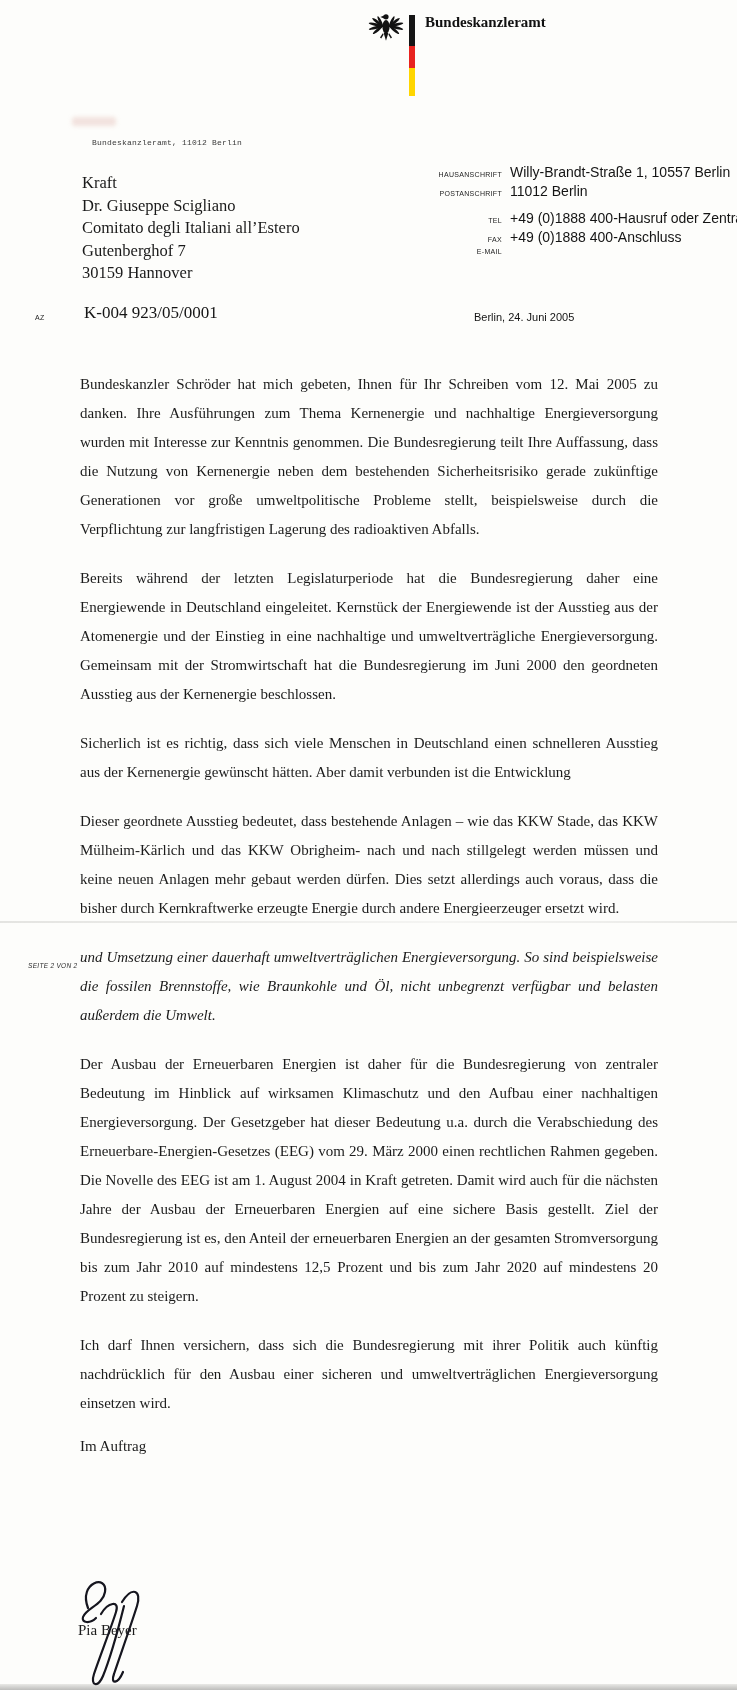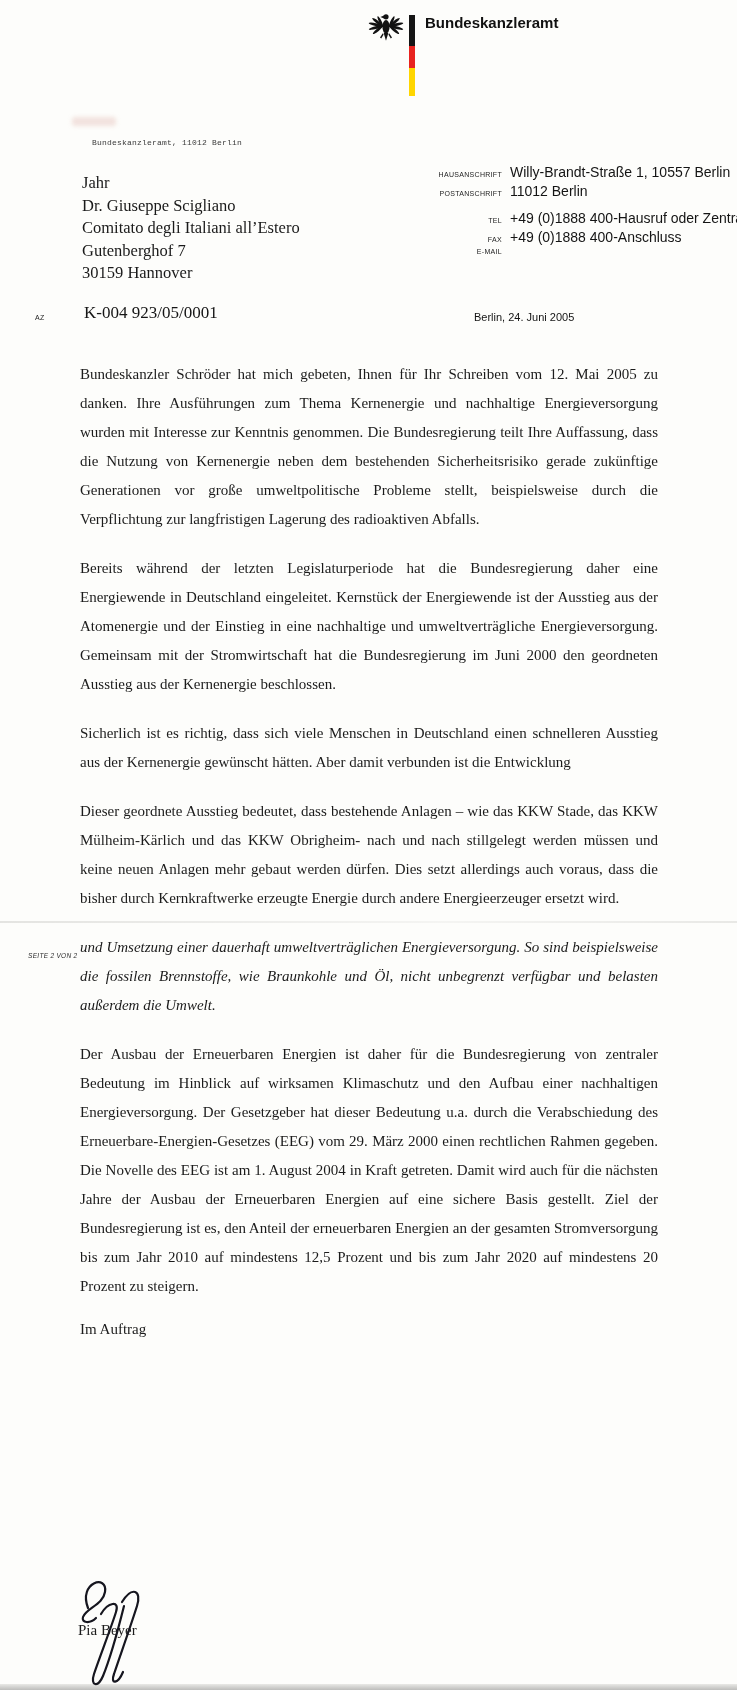--- a/index.html
+++ b/index.html
@@ -14,21 +14,21 @@
   }
   
   .eagle{position:absolute;left:366px;top:10px;width:40px;height:38px;}
   .flag-stripe{position:absolute;left:409px;top:15px;width:6px;height:81px;display:flex;flex-direction:column;}
   .flag-seg{width:100%;}
   .flag-black{height:31px;}
   .flag-red{height:22px;}
   .flag-gold{height:28px;}
   .agency-name{
     position:absolute;left:425px;top:14px;
-    font-family:Liberation Sans, sans-serif;
+    font-family:Liberation Serif, serif;
     font-weight:bold;font-size:15px;color:#111;
   }
   .smudge{position:absolute;left:72px;top:117px;width:44px;height:9px;
     background:rgba(214,158,148,.28);filter:blur(2px);border-radius:3px;}
   .return-address{
     position:absolute;left:92px;top:138px;
     font-family:Liberation Mono, monospace;
     font-size:8px;color:#3a3a3a;letter-spacing:.2px;
   }
   
@@ -42,21 +42,21 @@
   
   .ref-label{position:absolute;left:35px;top:314px;font-family:"Liberation Sans", sans-serif;font-size:7px;letter-spacing:.4px;color:#222;}
   .ref-number{position:absolute;left:84px;top:303px;font-size:17px;color:#161616;}
   .dateline{position:absolute;left:474px;top:311px;font-family:"Liberation Sans", sans-serif;font-size:11px;color:#141414;}
   
   .body-block{
     position:absolute;left:80px;top:360px;width:578px;
     font-size:15px;line-height:29px;color:#1b1b1b;
   }
   .salutation{margin:0 0 14px 0;}
-  .para{margin:0 0 20px 0;text-align:justify;}
+  .para{margin:10px 0 20px 0;text-align:justify;}
   .para:last-of-type{margin-bottom:0;}
   .cont{position:relative;font-style:italic;}
   .page-marker{
     position:absolute;left:-52px;top:8px;
     font-family:"Liberation Sans", sans-serif;
     font-size:6.5px;letter-spacing:.3px;color:#2a2a2a;white-space:nowrap;
   }
   .closing{margin-top:14px;}
   .closing div{line-height:29px;}
   
@@ -110,21 +110,21 @@
       <div class="flag-seg flag-gold" style="background:#ffd600"></div>
     </div>
     <div class="agency-name">Bundeskanzleramt</div>
   </div>
 
   <div class="smudge"></div>
 
   <div class="return-address">Bundeskanzleramt, 11012 Berlin</div>
 
   <div class="recipient">
-    <div>Jahr</div>
+    <div>Kraft</div>
     <div>Dr. Giuseppe Scigliano</div>
     <div>Comitato degli Italiani all’Estero</div>
     <div>Gutenberghof 7</div>
     <div>30159 Hannover</div>
   </div>
 
   <div class="contact">
     <div class="contact-row">
       <span class="contact-label">HAUSANSCHRIFT</span>
       <span class="contact-value">Willy-Brandt-Straße 1, 10557 Berlin</span>
@@ -154,20 +154,21 @@
   <div class="body-block">
     <p class="para">Bundeskanzler Schröder hat mich gebeten, Ihnen für Ihr Schreiben vom 12. Mai 2005 zu danken. Ihre Ausführungen zum Thema Kernenergie und nachhaltige Energieversorgung wurden mit Interesse zur Kenntnis genommen. Die Bundesregierung teilt Ihre Auffassung, dass die Nutzung von Kernenergie neben dem bestehenden Sicherheitsrisiko gerade zukünftige Generationen vor große umweltpolitische Probleme stellt, beispielsweise durch die Verpflichtung zur langfristigen Lagerung des radioaktiven Abfalls.</p>
     <p class="para">Bereits während der letzten Legislaturperiode hat die Bundesregierung daher eine Energiewende in Deutschland eingeleitet. Kernstück der Energiewende ist der Ausstieg aus der Atomenergie und der Einstieg in eine nachhaltige und umweltverträgliche Energieversorgung. Gemeinsam mit der Stromwirtschaft hat die Bundesregierung im Juni 2000 den geordneten Ausstieg aus der Kernenergie beschlossen.</p>
     <p class="para">Sicherlich ist es richtig, dass sich viele Menschen in Deutschland einen schnelleren Ausstieg aus der Kernenergie gewünscht hätten. Aber damit verbunden ist die Entwicklung</p>
     <p class="para">Dieser geordnete Ausstieg bedeutet, dass bestehende Anlagen – wie das KKW Stade, das KKW Mülheim-Kärlich und das KKW Obrigheim- nach und nach stillgelegt werden müssen und keine neuen Anlagen mehr gebaut werden dürfen. Dies setzt allerdings auch voraus, dass die bisher durch Kernkraftwerke erzeugte Energie durch andere Energieerzeuger ersetzt wird.</p>
     <p class="para cont">
       <span class="page-marker">SEITE 2 VON 2</span>
       <span>und Umsetzung einer dauerhaft umweltverträglichen Energieversorgung. So sind beispielsweise die fossilen Brennstoffe, wie Braunkohle und Öl, nicht unbegrenzt verfügbar und belasten außerdem die Umwelt.</span>
     </p>
     <p class="para">Der Ausbau der Erneuerbaren Energien ist daher für die Bundesregierung von zentraler Bedeutung im Hinblick auf wirksamen Klimaschutz und den Aufbau einer nachhaltigen Energieversorgung. Der Gesetzgeber hat dieser Bedeutung u.a. durch die Verabschiedung des Erneuerbare-Energien-Gesetzes (EEG) vom 29. März 2000 einen rechtlichen Rahmen gegeben. Die Novelle des EEG ist am 1. August 2004 in Kraft getreten. Damit wird auch für die nächsten Jahre der Ausbau der Erneuerbaren Energien auf eine sichere Basis gestellt. Ziel der Bundesregierung ist es, den Anteil der erneuerbaren Energien an der gesamten Stromversorgung bis zum Jahr 2010 auf mindestens 12,5 Prozent und bis zum Jahr 2020 auf mindestens 20 Prozent zu steigern.</p>
+    <p class="para">Ich darf Ihnen versichern, dass sich die Bundesregierung mit ihrer Politik auch künftig nachdrücklich für den Ausbau einer sicheren und umweltverträglichen Energieversorgung einsetzen wird.</p>
     <div class="closing">
       <div>Im Auftrag</div>
     </div>
   </div>
 
   <svg class="signature-svg" viewBox="0 0 96 118" xmlns="http://www.w3.org/2000/svg">
     <g fill="none" stroke="#16161f" stroke-width="2.2" stroke-linecap="round">
       <path d="M20 36 C10 10, 40 2, 37 20 C35 33, 18 36, 15 45 C13 51, 22 52, 28 46"></path>
       <path d="M33 42 C40 30, 52 28, 48 40 C43 56, 32 84, 26 102 C22 114, 30 116, 35 104 C44 82, 52 50, 56 34"></path>
       <path d="M54 30 C64 14, 74 18, 69 34 C62 56, 52 84, 46 102 C42 113, 50 112, 55 100"></path>

